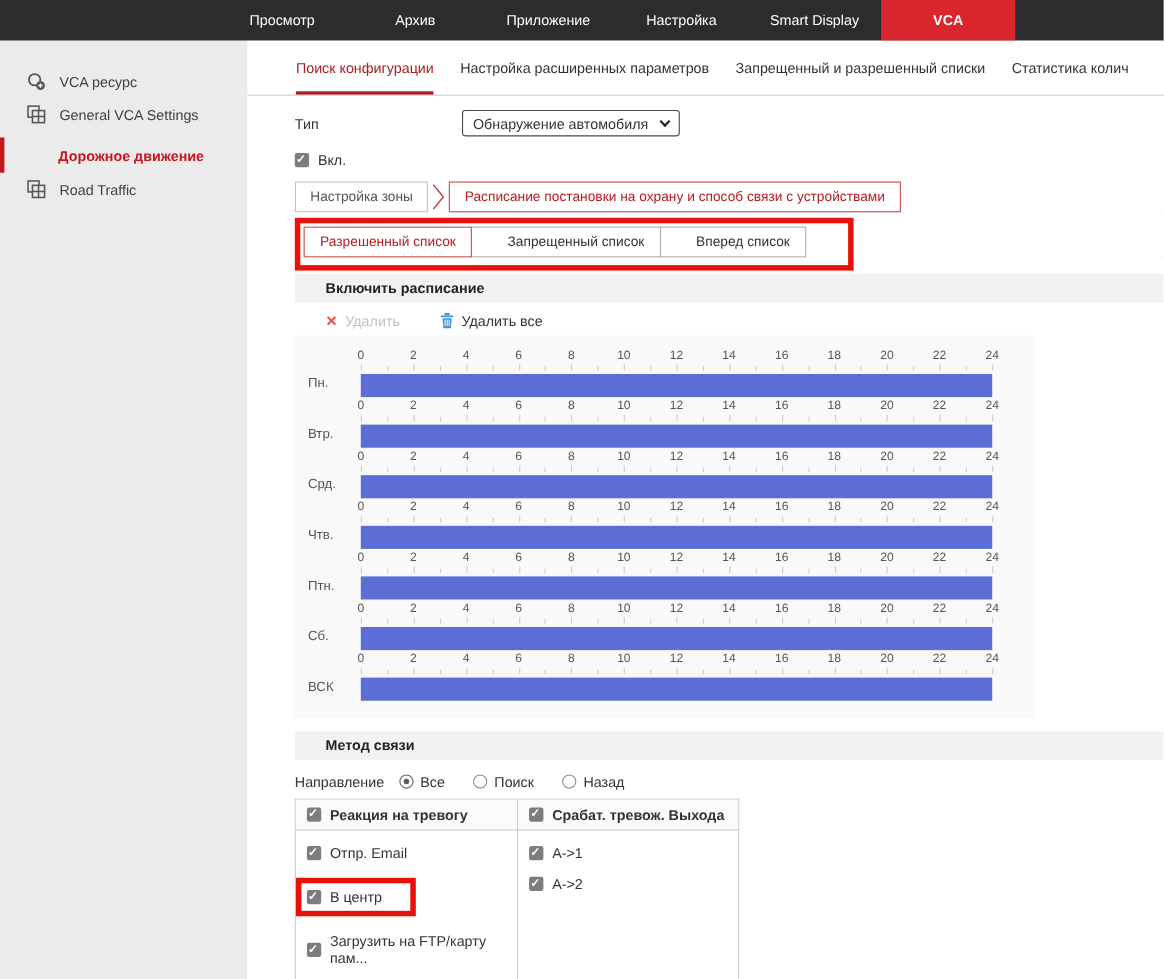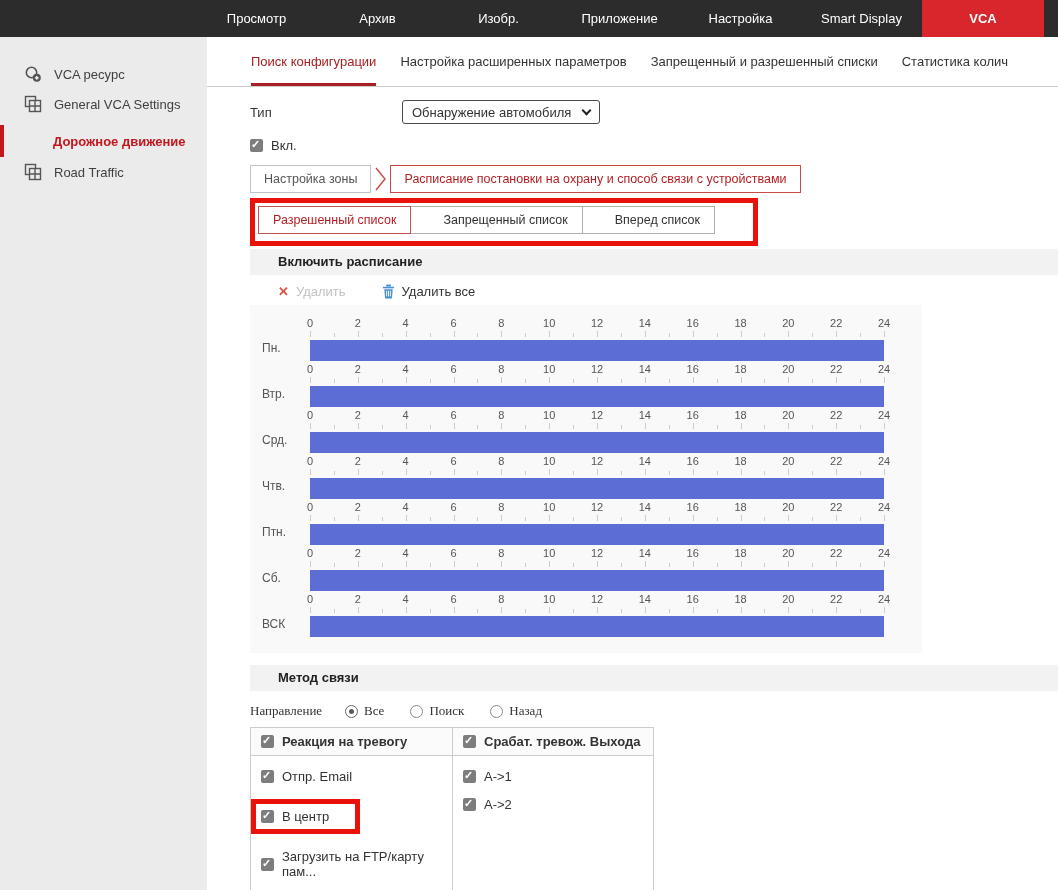--- a/index.html
+++ b/index.html
@@ -7,21 +7,21 @@
   body { font-family:"Liberation Sans", sans-serif; font-size:13px; color:#333; background:#fff; }
 
   
   .topnav { height:37px; background:#2d2c2c; display:flex; align-items:stretch; }
   .nav-spacer { width:196px; }
   .nav-item { width:121px; text-align:center; line-height:37px; color:#fff; font-size:13px; cursor:pointer; white-space:nowrap; }
   .nav-item.nav-active { width:122px; background:#d8262c; font-weight:bold; }
 
   
   .app-body { display:flex; height:853px; }
-  .sidebar { width:207px; background:#ebebeb; padding-top:22px; flex:none; }
+  .sidebar { width:225px; background:#ebebeb; padding-top:22px; flex:none; }
   .side-item { height:30px; display:flex; align-items:center; padding-left:24px; gap:12px; color:#3f3f3f; cursor:pointer; }
   .side-icon { width:18px; height:18px; display:inline-flex; }
   .side-icon svg { width:18px; height:18px; }
   .side-item.active { margin-top:6px; height:32px; border-left:4px solid #c4161c; padding-left:49px; color:#c4161c; font-weight:bold; }
   .main { flex:1; background:#fff; position:relative; overflow:hidden; }
 
   
   .tabstrip { height:50px; border-bottom:1px solid #ccc; display:flex; align-items:stretch; padding-left:44px; gap:24px; }
   .tab { line-height:50px; white-space:nowrap; cursor:pointer; color:#333; }
   .tab.active { color:#a82023; border-bottom:3px solid #a82023; }
@@ -74,41 +74,40 @@
   .sched { width:672px; background:#f9f9f9; padding:12px 0 14px 0; margin-top:6px; }
   .srow { position:relative; height:46px; }
   .day { position:absolute; left:12px; bottom:8px; font-size:12px; color:#555; }
   .tl { position:absolute; left:60px; top:0; width:574px; height:46px; cursor:pointer; }
   .hlabel { position:absolute; top:0; font-size:11px; color:#555; transform:translateX(-50%); }
   .tick { position:absolute; top:16px; width:1px; height:4px; background:#ccc; }
   .tick.major { top:14px; height:6px; }
   .bar { position:absolute; top:23px; height:21px; background:#5c6ed6; }
 
   
-  .dir-row { display:flex; align-items:center; margin-top:12px;font-family:Liberation Serif, serif; }
+  .dir-row { display:flex; align-items:center; margin-top:12px; }
   .dir-row .lbl { width:95px; }
   .dopt { display:inline-flex; align-items:center; gap:6px; margin-right:26px; cursor:pointer; }
 
   
   .ltable { width:404px; margin-top:8px; border:1px solid #ccc; border-bottom:0; display:flex; height:170px; }
   .lcol { width:50%; }
   .lcol + .lcol { border-left:1px solid #ccc; }
   .lhead { height:28px; border-bottom:1px solid #ccc; background:#fbfbfb; display:flex; align-items:center; padding-left:10px; font-weight:bold; gap:8px; }
   .litem { display:flex; align-items:center; gap:8px; margin:13px 0 13px 10px; }
   .annot2 { display:inline-flex; align-items:center; gap:8px; border:5px solid #e8120b; padding:5px 26px 5px 5px; margin:2px 0 2px 0; padding-left:5px; }
 </style>
 </head>
 <body>
 
 <div class="app">
   <div class="topnav">
       <div class="nav-spacer"></div>
       <div class="nav-item">Просмотр</div>
       <div class="nav-item">Архив</div>
-      <div class="nav-item">Изобр.</div>
       <div class="nav-item">Приложение</div>
       <div class="nav-item">Настройка</div>
       <div class="nav-item">Smart Display</div>
       <div class="nav-item nav-active">VCA</div>
     </div>
   <div class="app-body">
     <div class="sidebar">
         <div class="side-item">
           <span class="side-icon">
             <svg viewBox="0 0 18 18">

